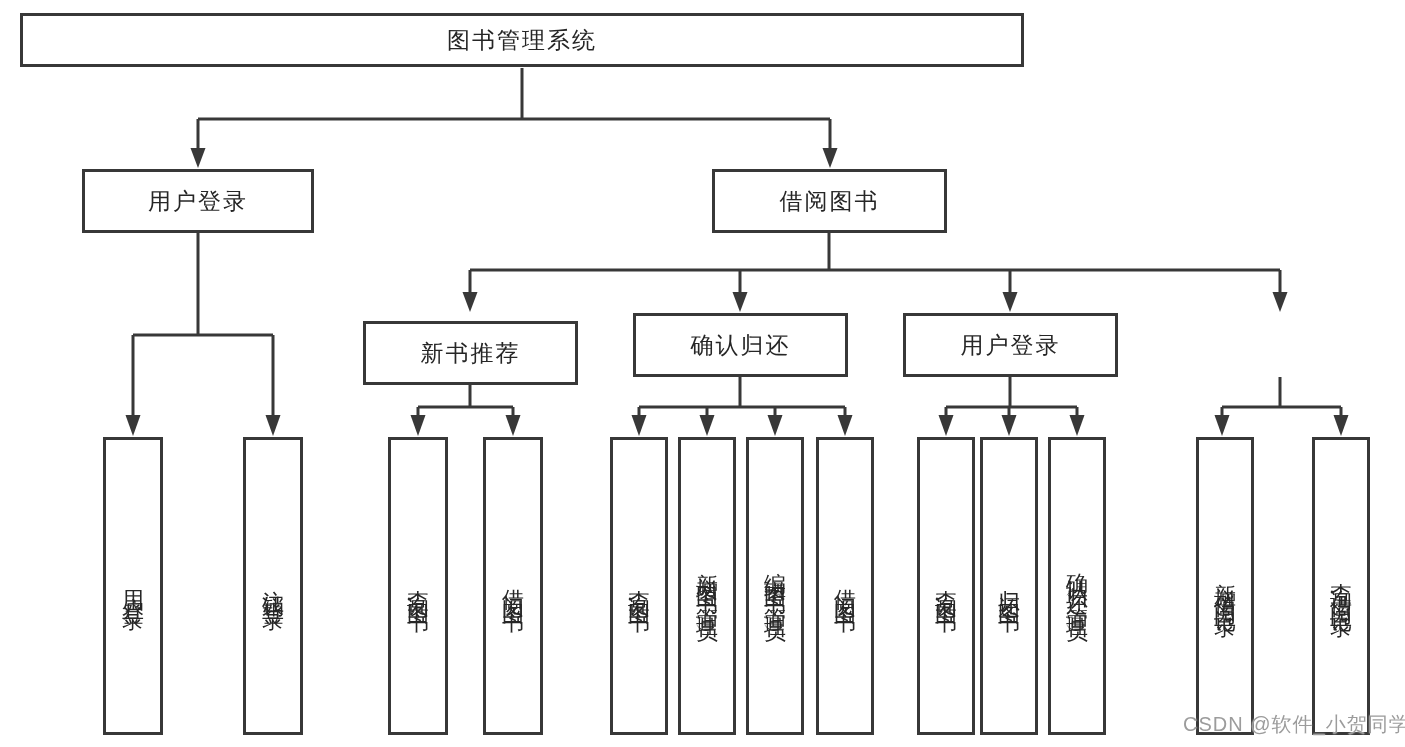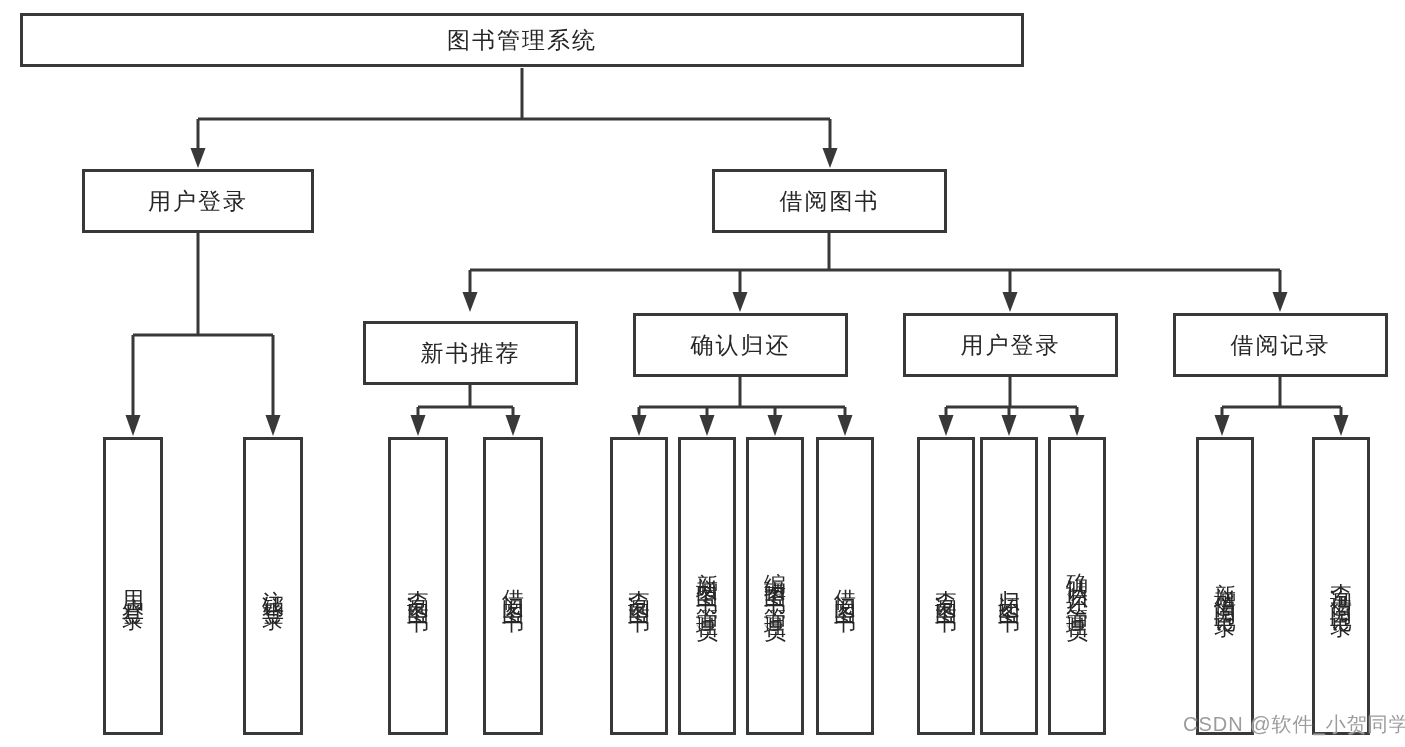--- a/index.html
+++ b/index.html
@@ -96,23 +96,20 @@
 
   <div class="node" style="left:363px;top:321px;width:215px;height:64px;">
     <span>新书推荐</span>
   </div>
   <div class="node" style="left:633px;top:313px;width:215px;height:64px;">
     <span>确认归还</span>
   </div>
   <div class="node" style="left:903px;top:313px;width:215px;height:64px;">
     <span>用户登录</span>
   </div>
-  <div class="node" style="left:1173px;top:313px;width:215px;height:64px;">
-    <span>借阅记录</span>
-  </div>
 
   <div class="node leaf" style="left:103px;top:437px;width:60px;height:298px;">
     <span class="vtext">用户登录</span>
   </div>
   <div class="node leaf" style="left:243px;top:437px;width:60px;height:298px;">
     <span class="vtext">注销登录</span>
   </div>
 
   <div class="node leaf" style="left:388px;top:437px;width:60px;height:298px;">
     <span class="vtext">查询图书</span>

